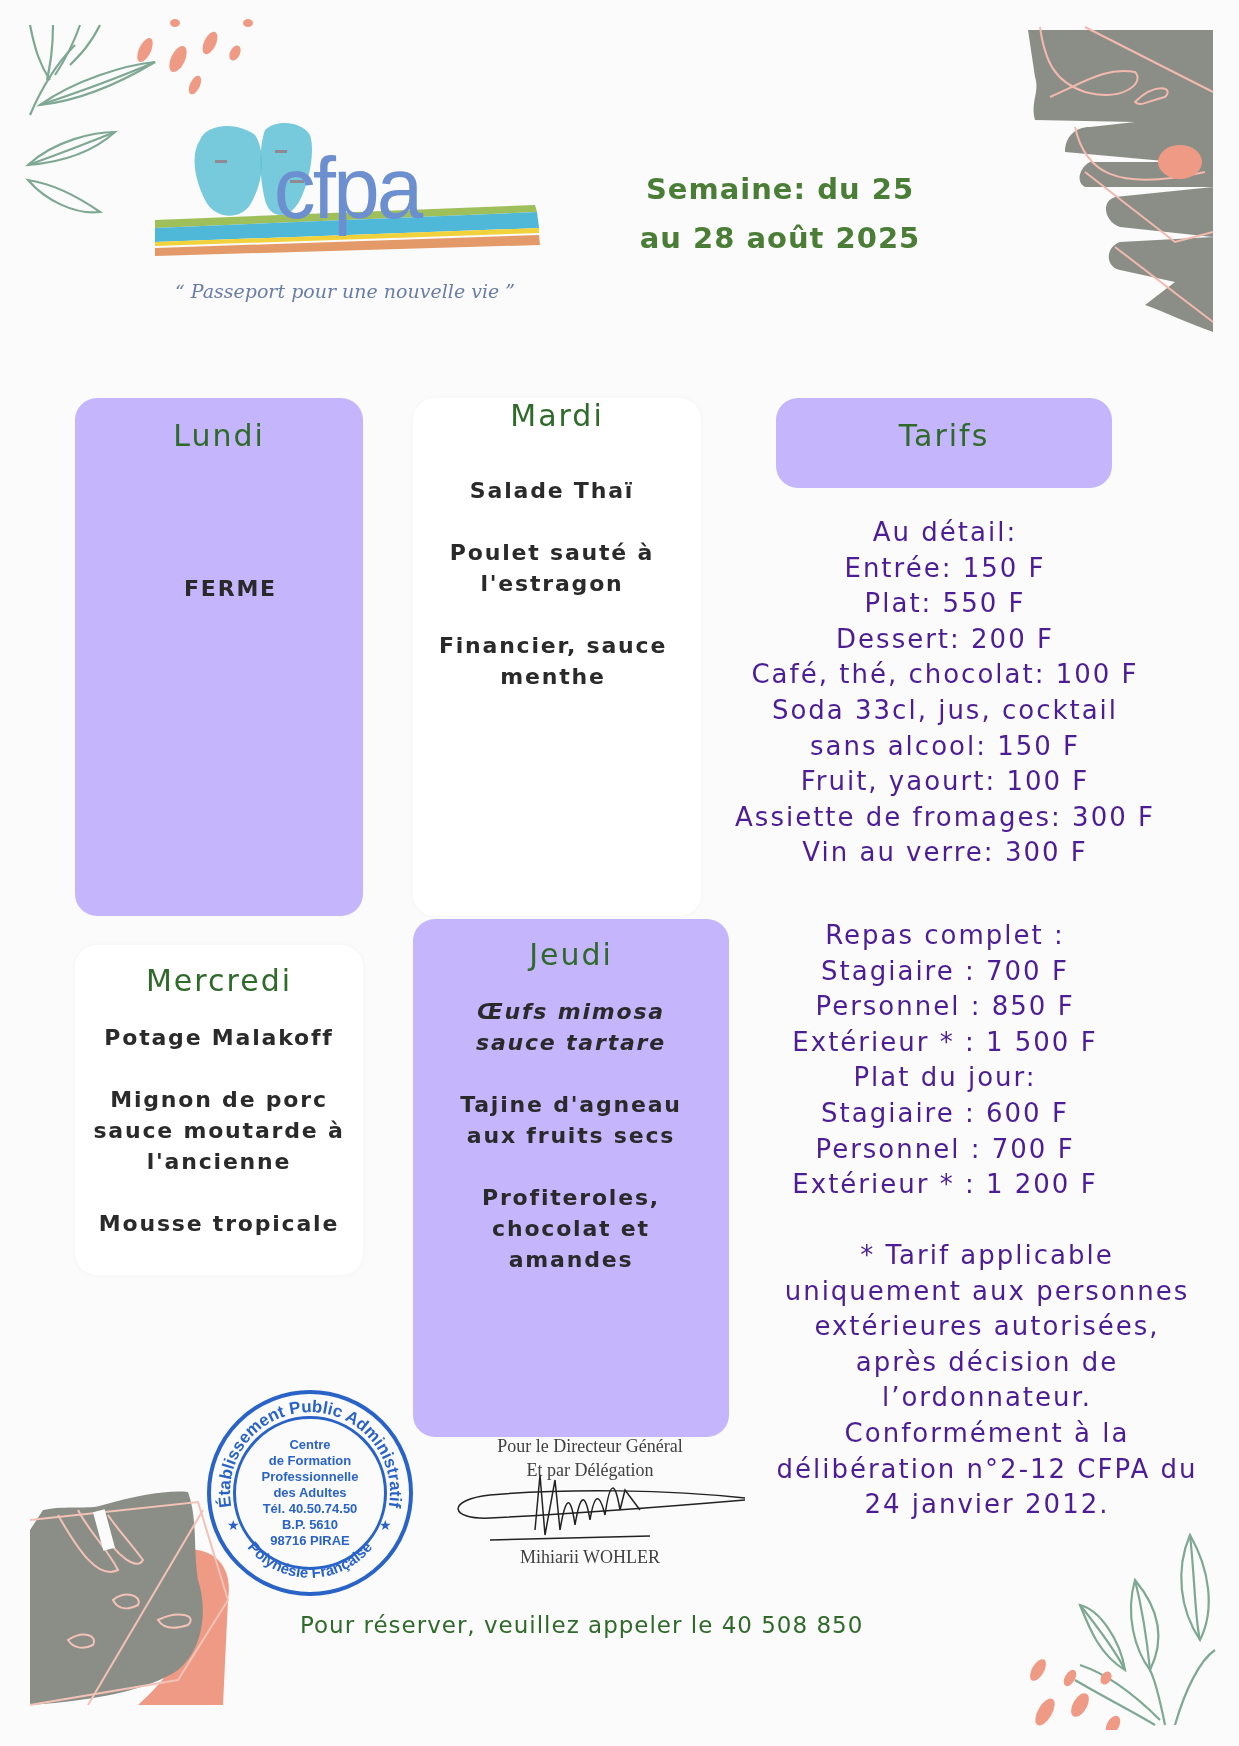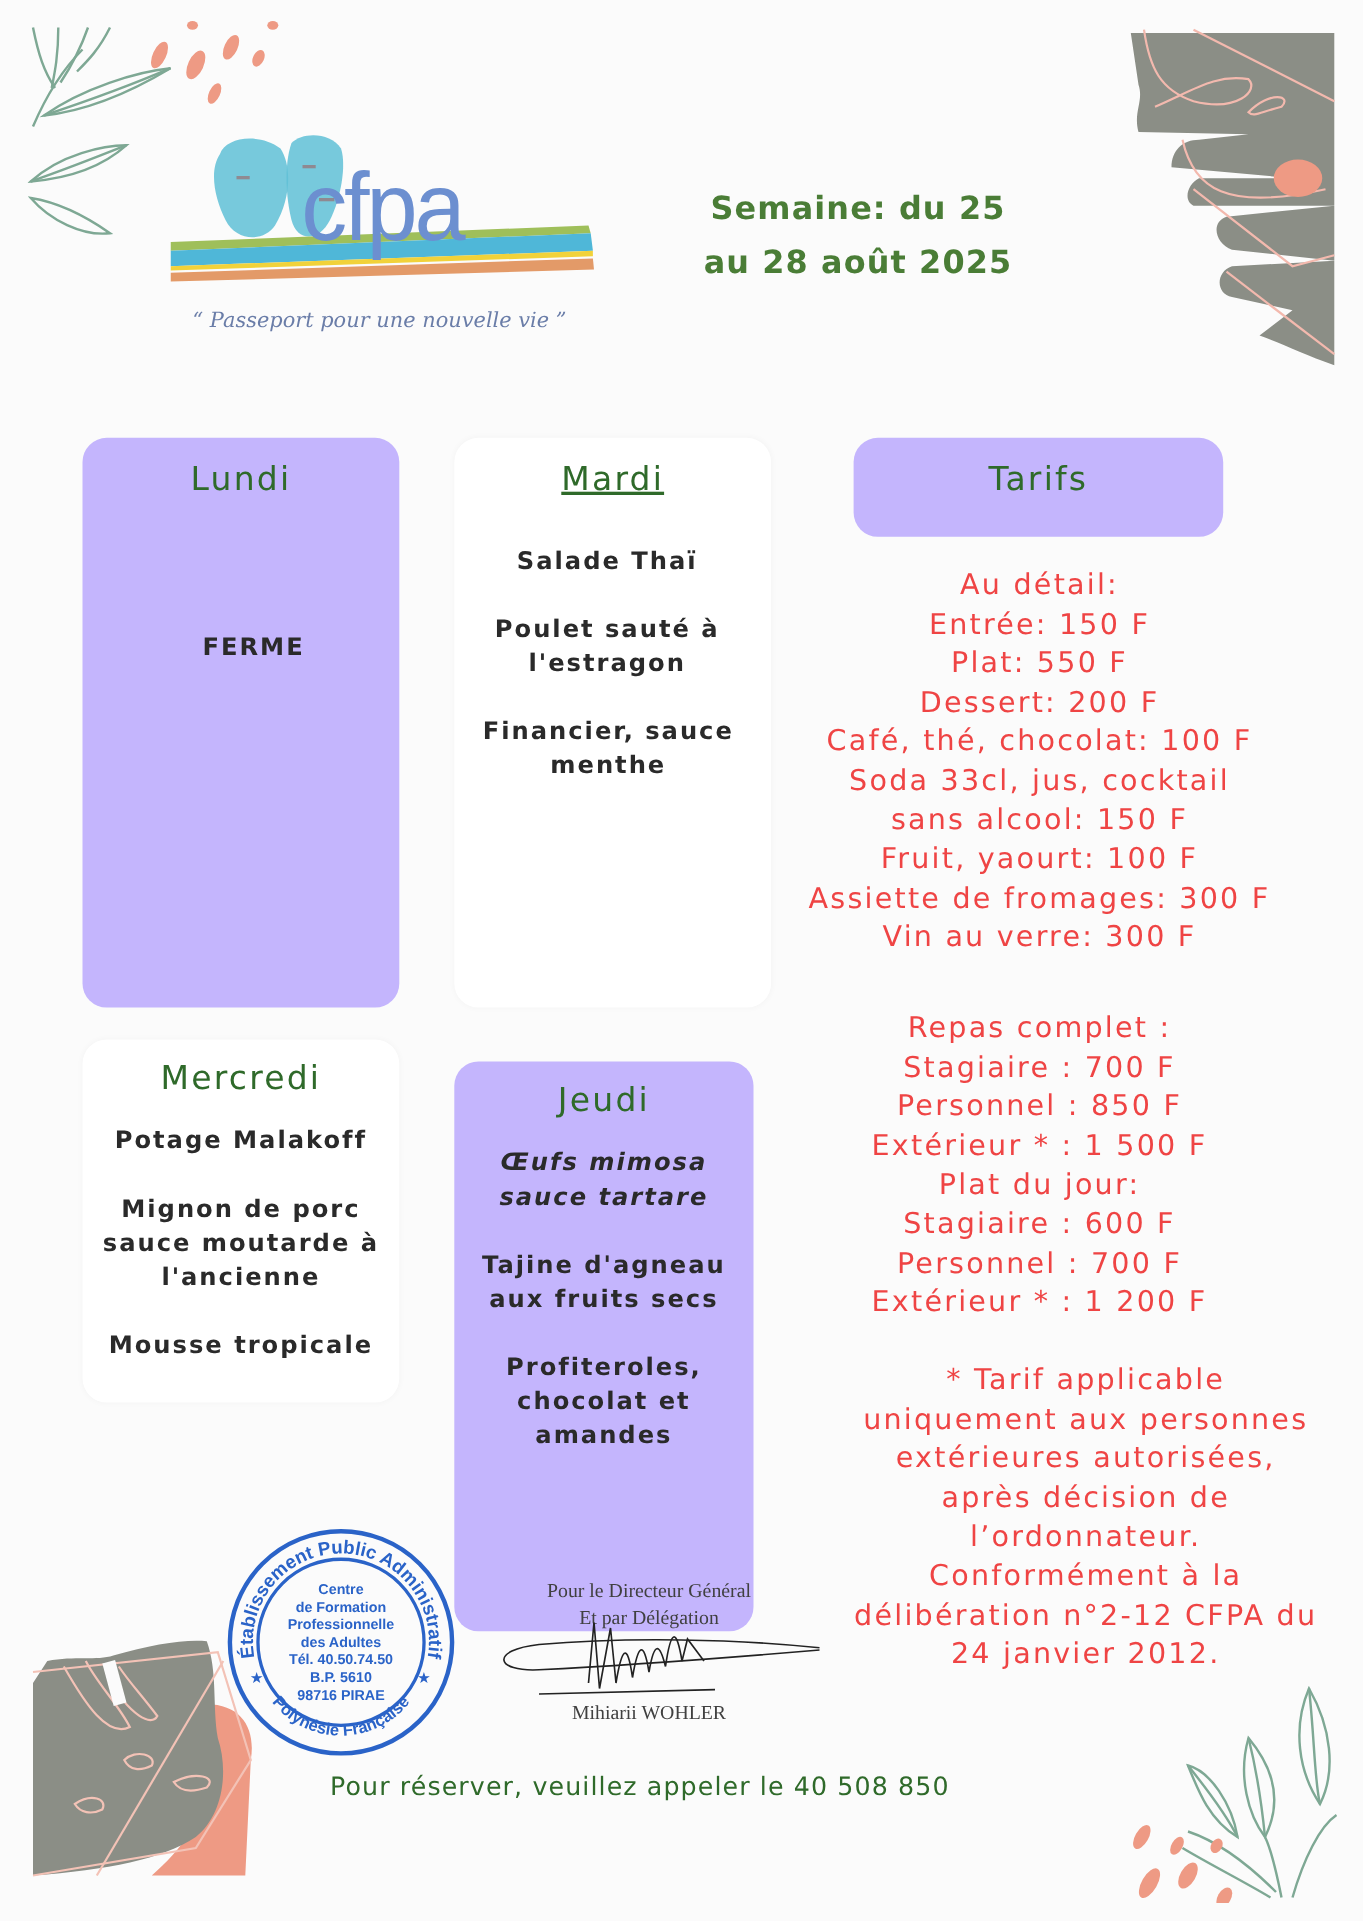--- a/index.html
+++ b/index.html
@@ -19,21 +19,21 @@
     font-family: "DejaVu Sans", sans-serif; font-weight: 200;
     color: #2f6a2a; font-size: 30px; letter-spacing: 2px;
     font-weight: normal;
   }
   .dish {
     font-family: "DejaVu Sans", sans-serif; font-weight: bold;
     color: #2a2a2a; font-size: 22px; letter-spacing: 1.8px; line-height: 31px;
   }
   .tarif-text {
     font-family: "DejaVu Sans", sans-serif;
-    color: #ef4444; font-size: 26px; letter-spacing: 2px;
+    color: #4c1d95; font-size: 26px; letter-spacing: 2px;
     line-height: 35.6px; text-align: center;
   }
   .week {
     font-family: "DejaVu Sans", sans-serif; font-weight: bold;
     color: #4a7d36; font-size: 29px; letter-spacing: 1px; line-height: 49px;
     text-align: center;
   }
   .footer {
     font-family: "DejaVu Sans", sans-serif; color: #2f6a2a;
     font-size: 23px; letter-spacing: 1px;
@@ -122,21 +122,21 @@
   <div>Semaine: du 25</div>
   <div>au 28 août 2025</div>
 </div>
 
 <div class="card green" style="left:75px;top:398px;width:288px;height:518px;">
   <div class="day-title" style="margin-top:20px;">Lundi</div>
   <div class="dish" style="margin-top:120px;padding-left:23px;">FERME</div>
 </div>
 
 <div class="card white" style="left:413px;top:398px;width:288px;height:518px;">
-  <div class="day-title" style="margin-top:20px;text-decoration:underline;">Mardi</div>
+  <div class="day-title" style="">Mardi</div>
   <div class="dish" style="margin:42px 10px 0 0;">Salade Thaï</div>
   <div class="dish" style="margin:31px 25px 0 15px;">Poulet sauté à l'estragon</div>
   <div class="dish" style="margin:31px 18px 0 10px;">Financier, sauce menthe</div>
 </div>
 
 <div class="card green" style="left:776px;top:398px;width:336px;height:90px;">
   <div class="day-title" style="margin-top:20px;">Tarifs</div>
 </div>
 
 <div class="abs tarif-text" style="left:705px;top:515px;width:480px;">
@@ -174,21 +174,21 @@
   <div>24 janvier 2012.</div>
 </div>
 
 <div class="card white" style="left:75px;top:945px;width:288px;height:330px;">
   <div class="day-title" style="margin-top:18px;">Mercredi</div>
   <div class="dish" style="margin:24px 0 0 0;">Potage Malakoff</div>
   <div class="dish" style="margin:31px 10px 0 10px;">Mignon de porc sauce moutarde à l'ancienne</div>
   <div class="dish" style="margin:31px 0 0 0;">Mousse tropicale</div>
 </div>
 
-<div class="card green" style="left:413px;top:965px;width:272px;height:518px;">
+<div class="card green" style="left:413px;top:919px;width:316px;height:518px;">
   <div class="day-title" style="margin-top:18px;">Jeudi</div>
   <div class="dish" style="margin:24px 40px 0 40px;font-style:italic;">Œufs mimosa sauce tartare</div>
   <div class="dish" style="margin:31px 25px 0 25px;">Tajine d'agneau aux fruits secs</div>
   <div class="dish" style="margin:31px 45px 0 45px;">Profiteroles, chocolat et amandes</div>
 </div>
 
 <svg class="abs" style="left:28px;top:1490px" width="210" height="220" viewBox="0 0 210 220">
   <path d="M150 60 C190 55 205 80 200 110 L195 215 L110 215 C150 180 175 140 150 60 Z" fill="#ee9a84"></path>
   <path d="M2 90 C20 100 40 115 25 115 L2 115 Z" fill="#ee9a84"></path>
   <path d="M15 20 C40 15 60 20 75 15 C110 5 140 0 160 2 C170 30 165 60 170 90 C180 120 175 160 150 180 C120 200 70 210 2 215 L2 40 Z" fill="#8b8e86"></path>

